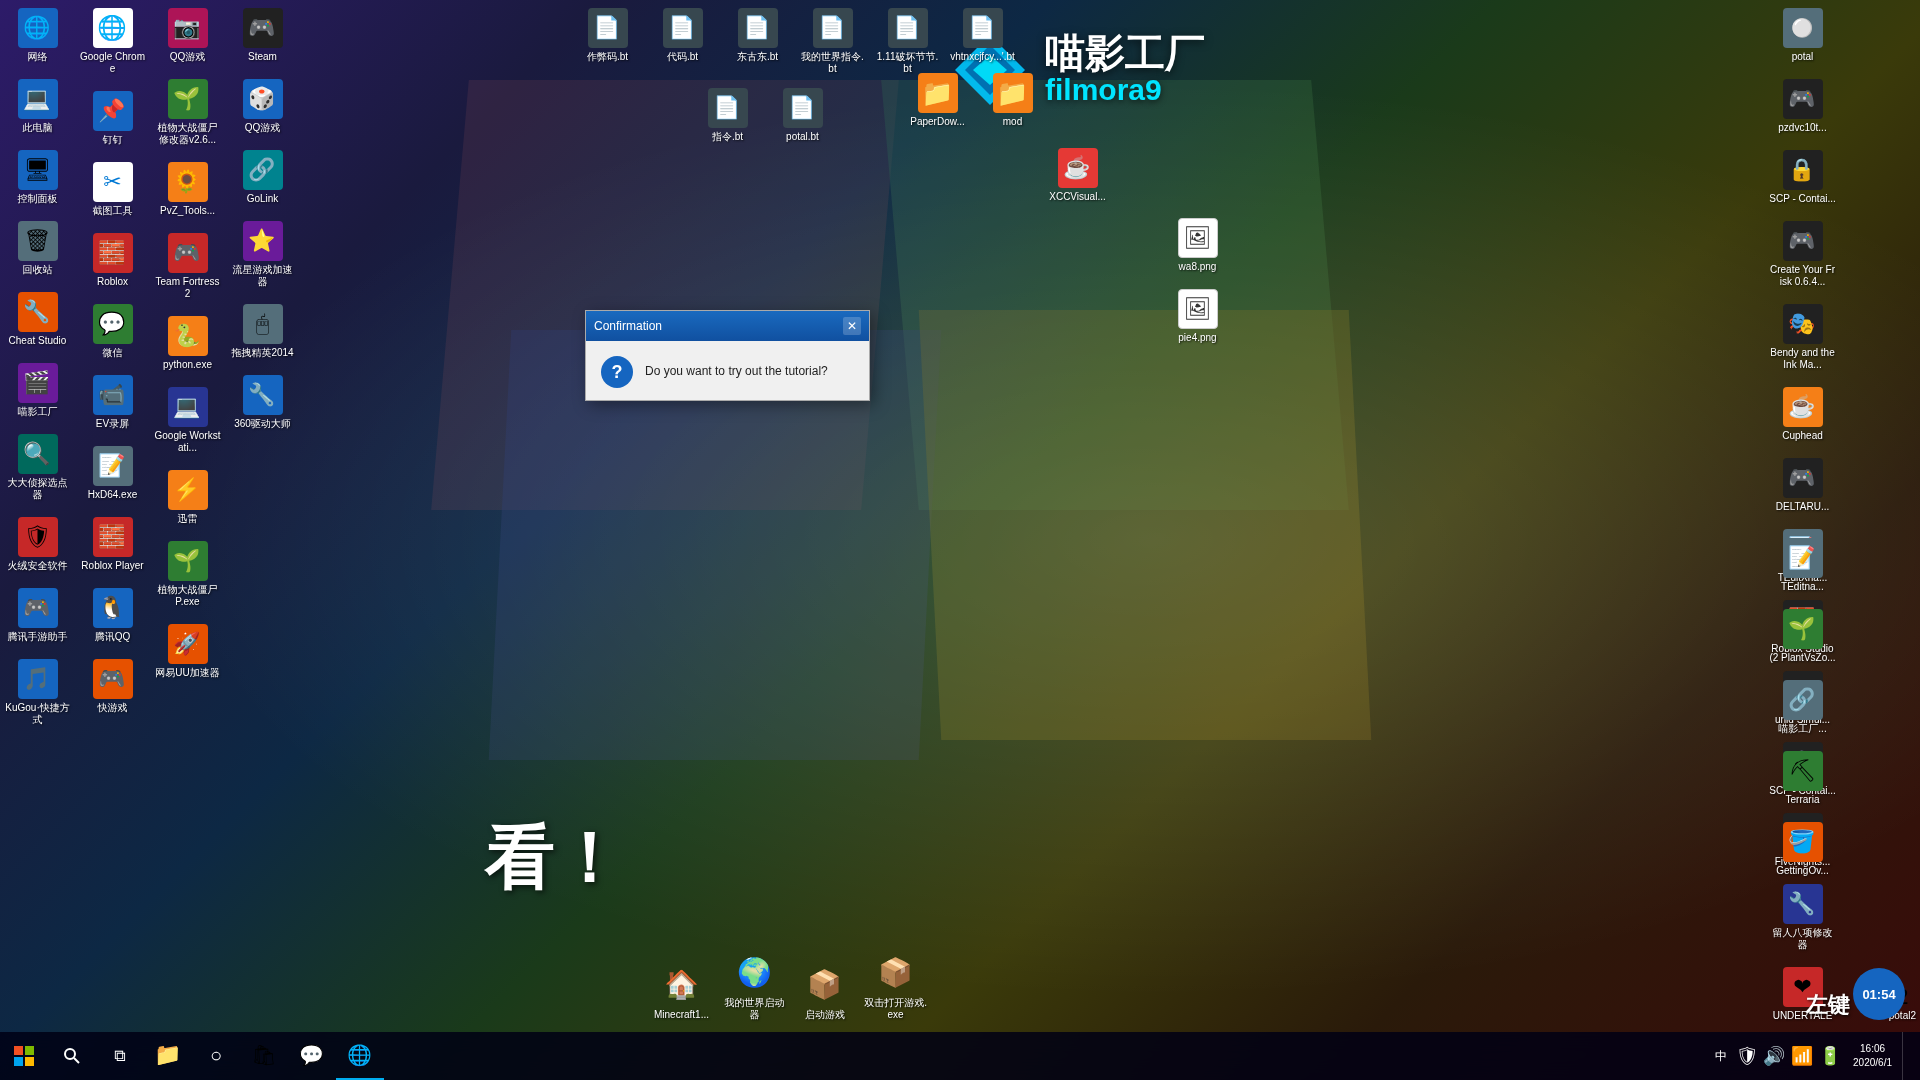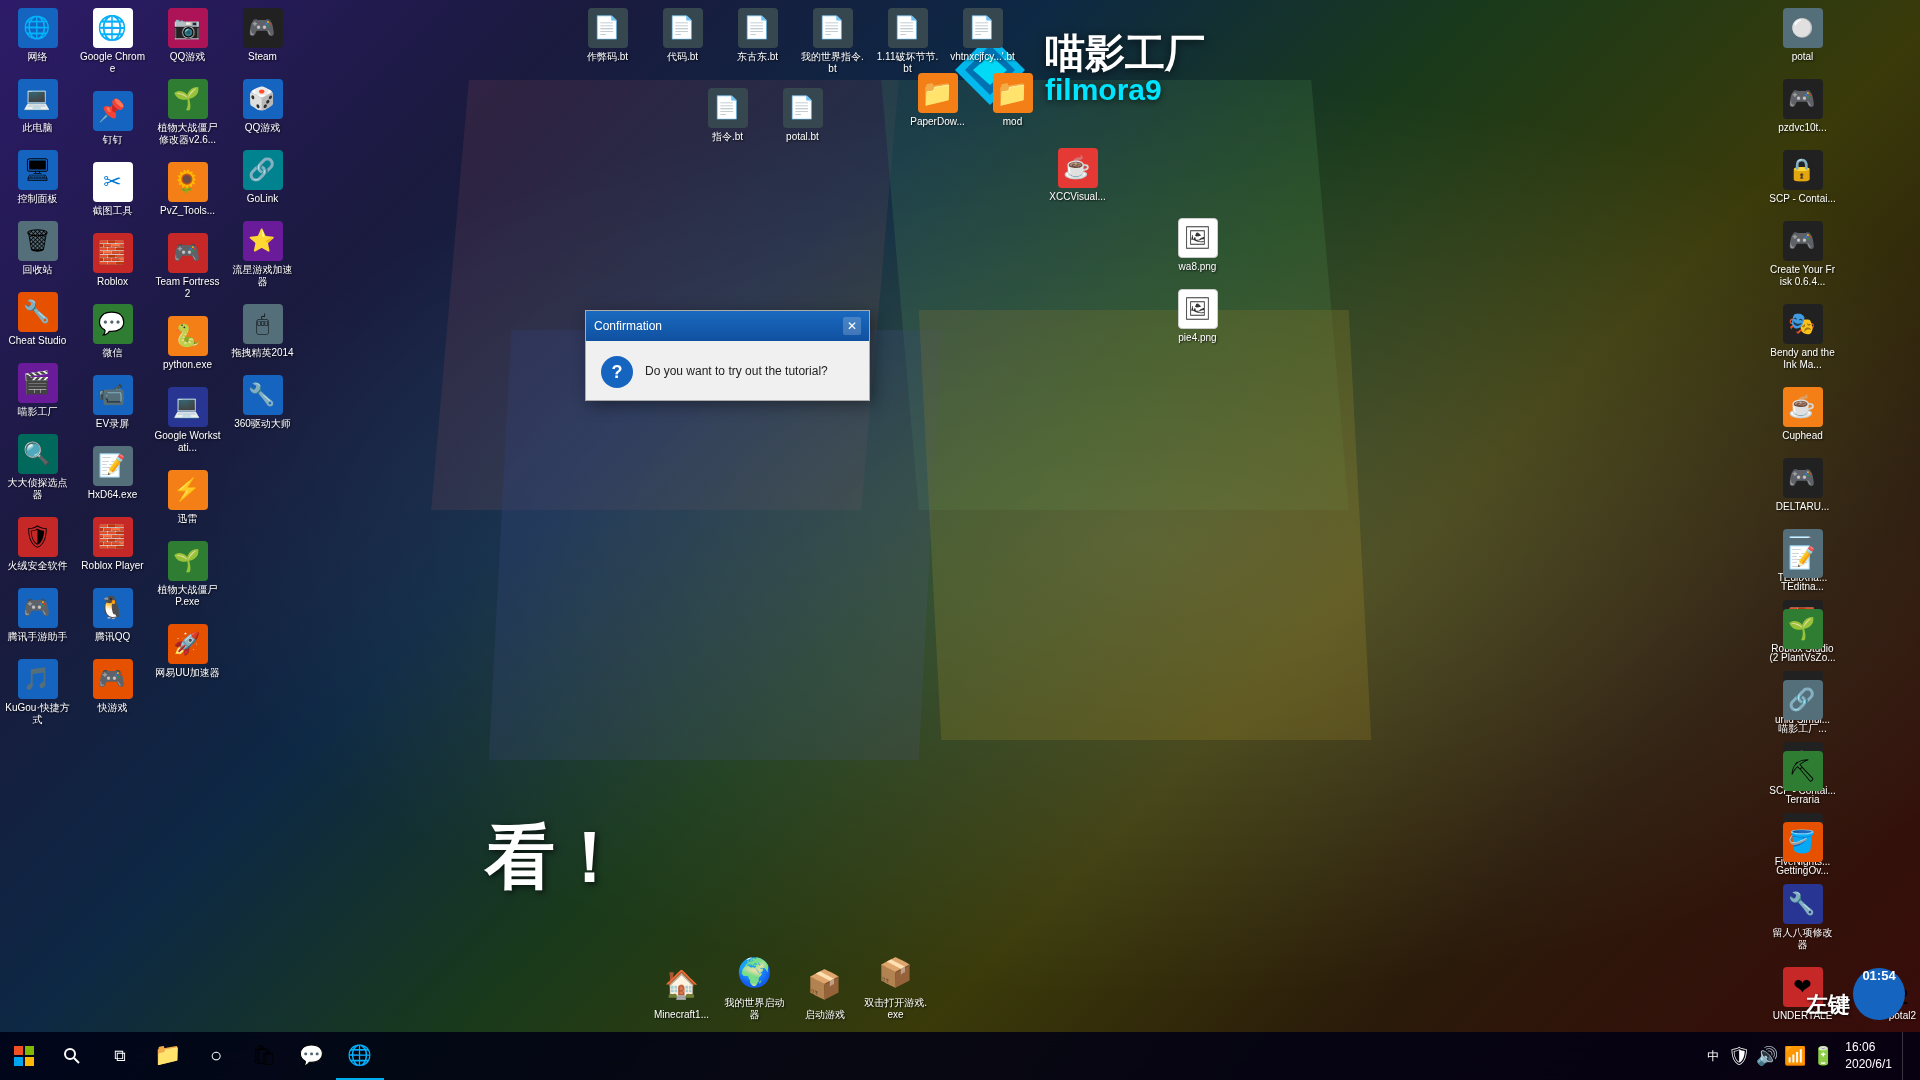--- a/index.html
+++ b/index.html
@@ -332,21 +332,21 @@
     
     #clock-btn {
       position: absolute;
       bottom: 60px;
       right: 15px;
       width: 52px;
       height: 52px;
       border-radius: 50%;
       background: #1565c0;
       display: flex;
-      align-items: flex-start;
+      align-items: center;
       justify-content: center;
       color: white;
       font-size: 13px;
       font-weight: bold;
       cursor: pointer;
     }
 
     
     #vert-text {
       position: absolute;
@@ -792,21 +792,21 @@
       </div>
 
       <div class="taskbar-btn" style="width:24px">
         <span>📶</span>
       </div>
 
       <div class="taskbar-btn" style="width:24px">
         <span>🔋</span>
       </div>
 
-      <div style="color:white;font-size:12px;text-align:left;padding:0 6px;cursor:pointer;line-height:1.4">
+      <div style="color:white;font-size:10px;text-align:center;padding:0 6px;cursor:pointer;line-height:1.4">
         <div>16:06</div>
         <div>2020/6/1</div>
       </div>
 
       <div style="width:6px;height:48px;border-left:1px solid rgba(255,255,255,0.2);cursor:pointer"></div>
     </div>
   </div>
 
 </div>
 

